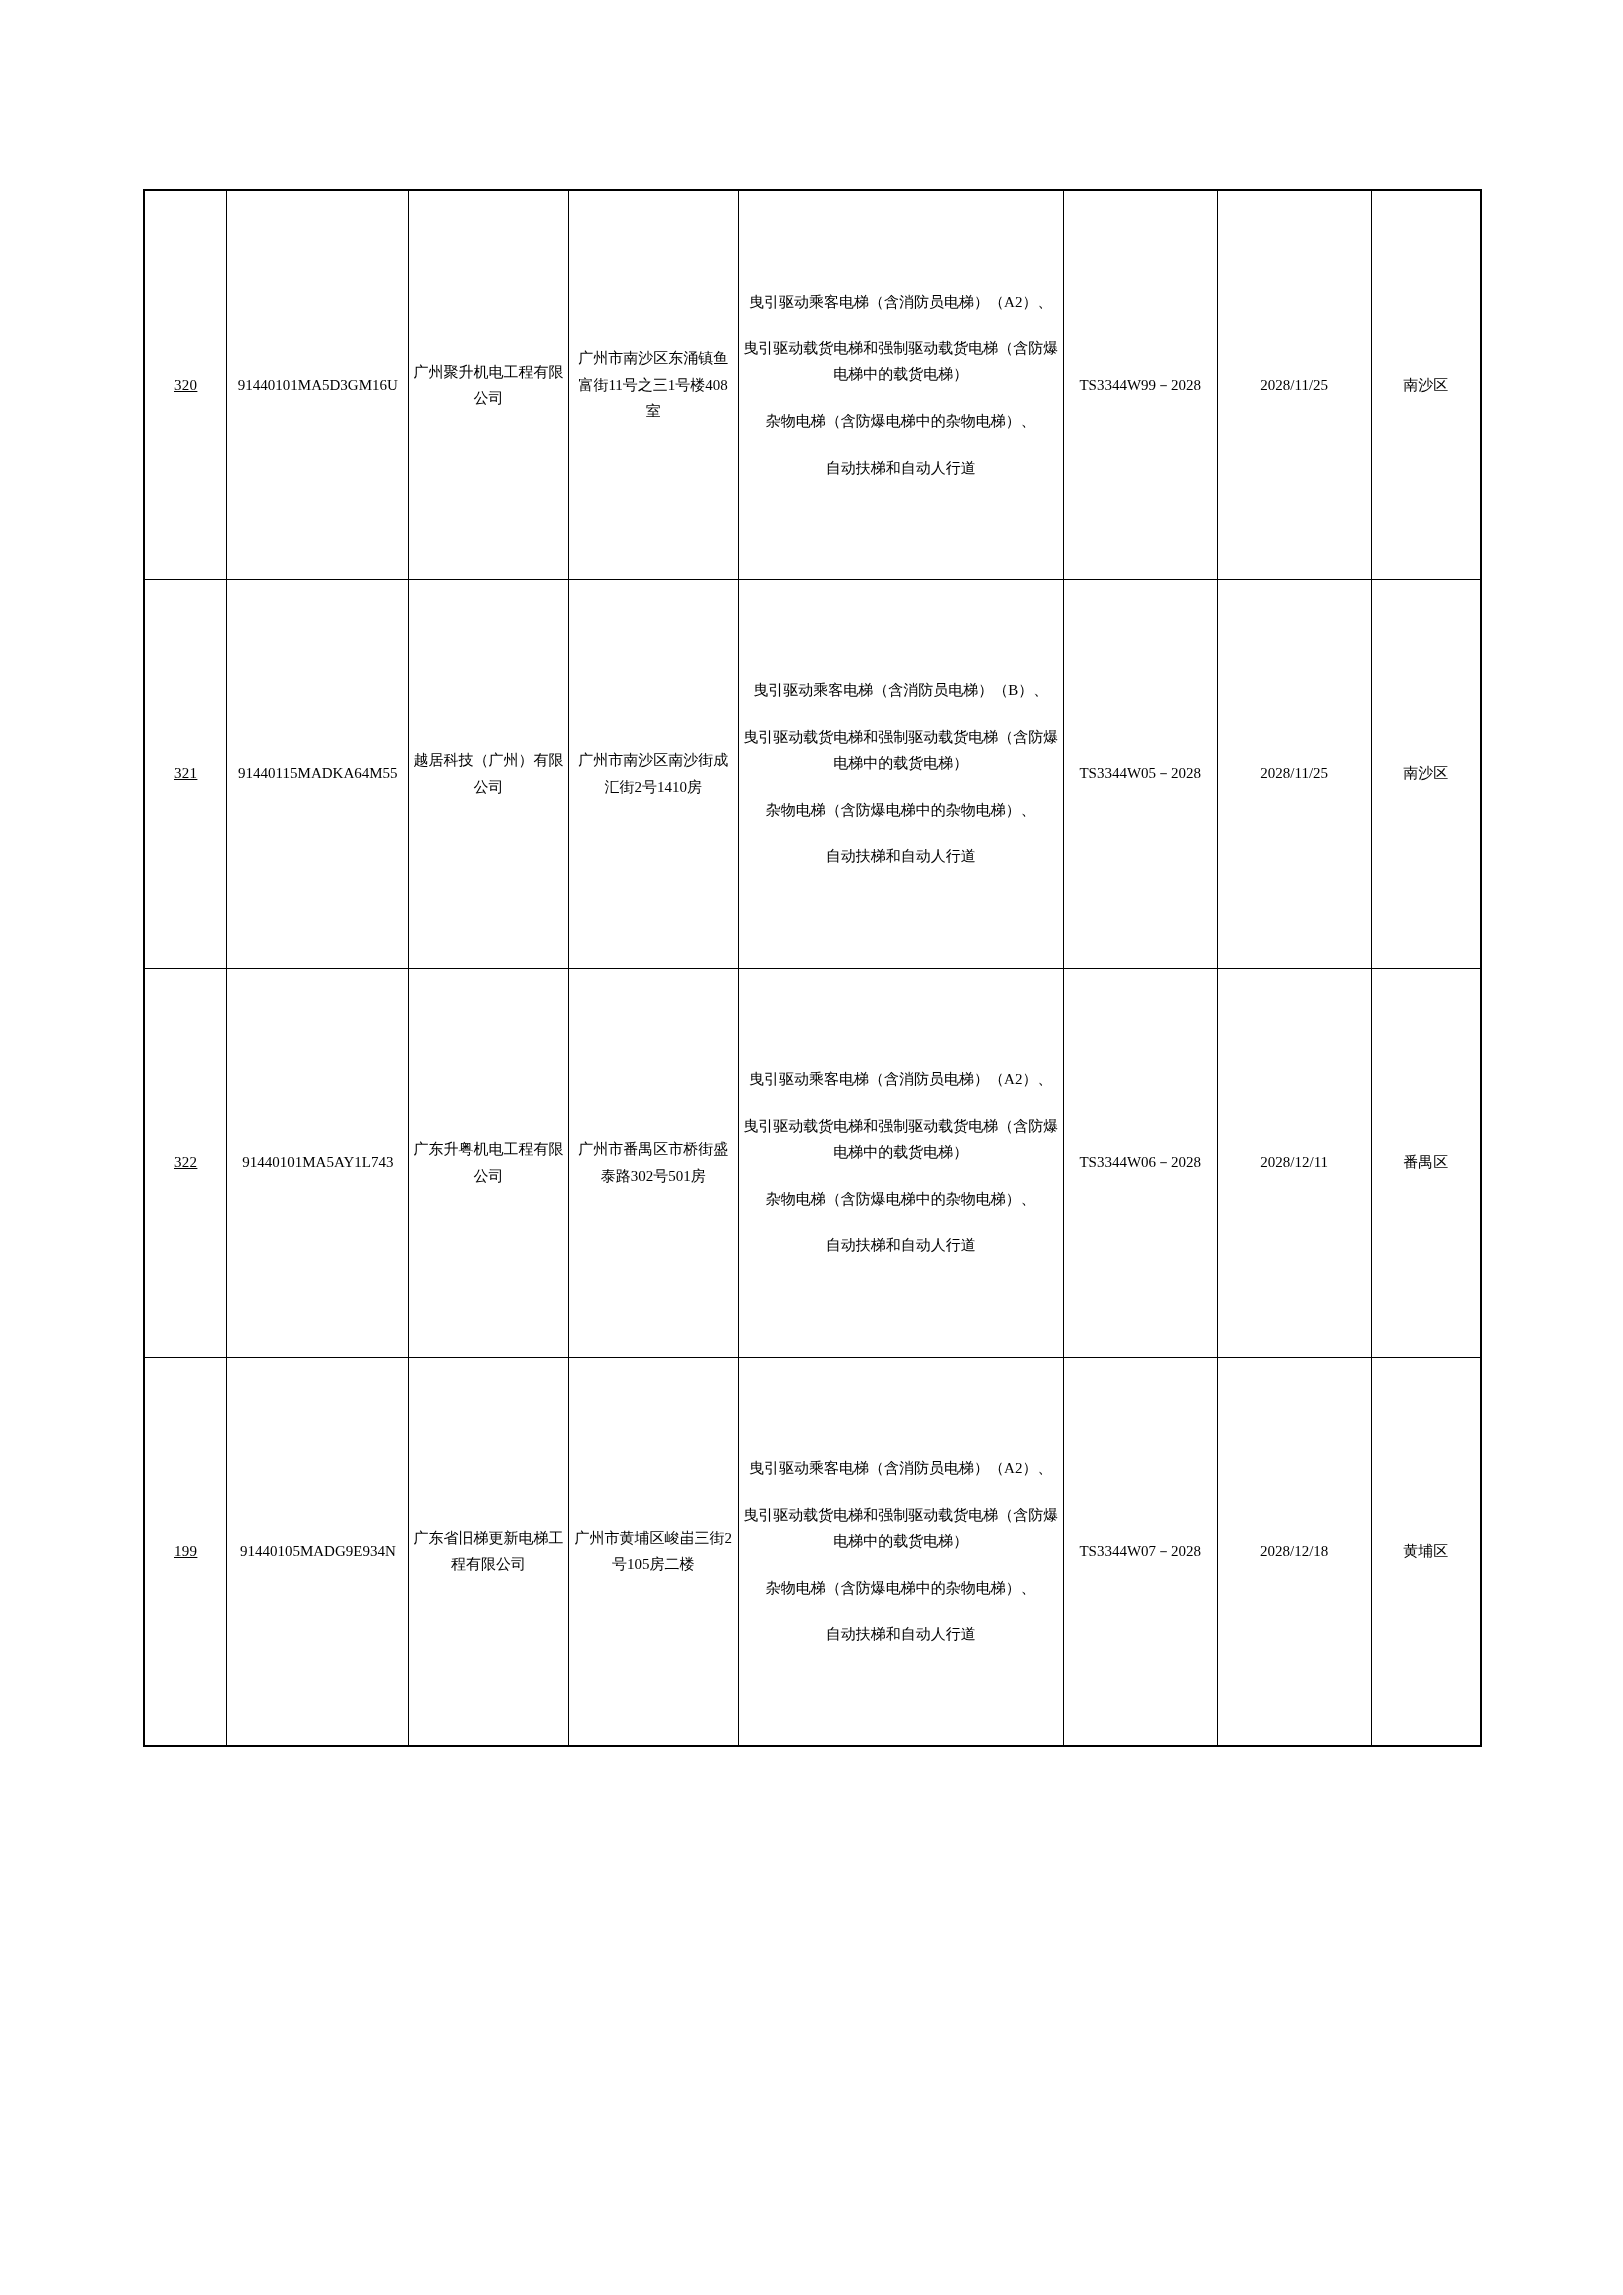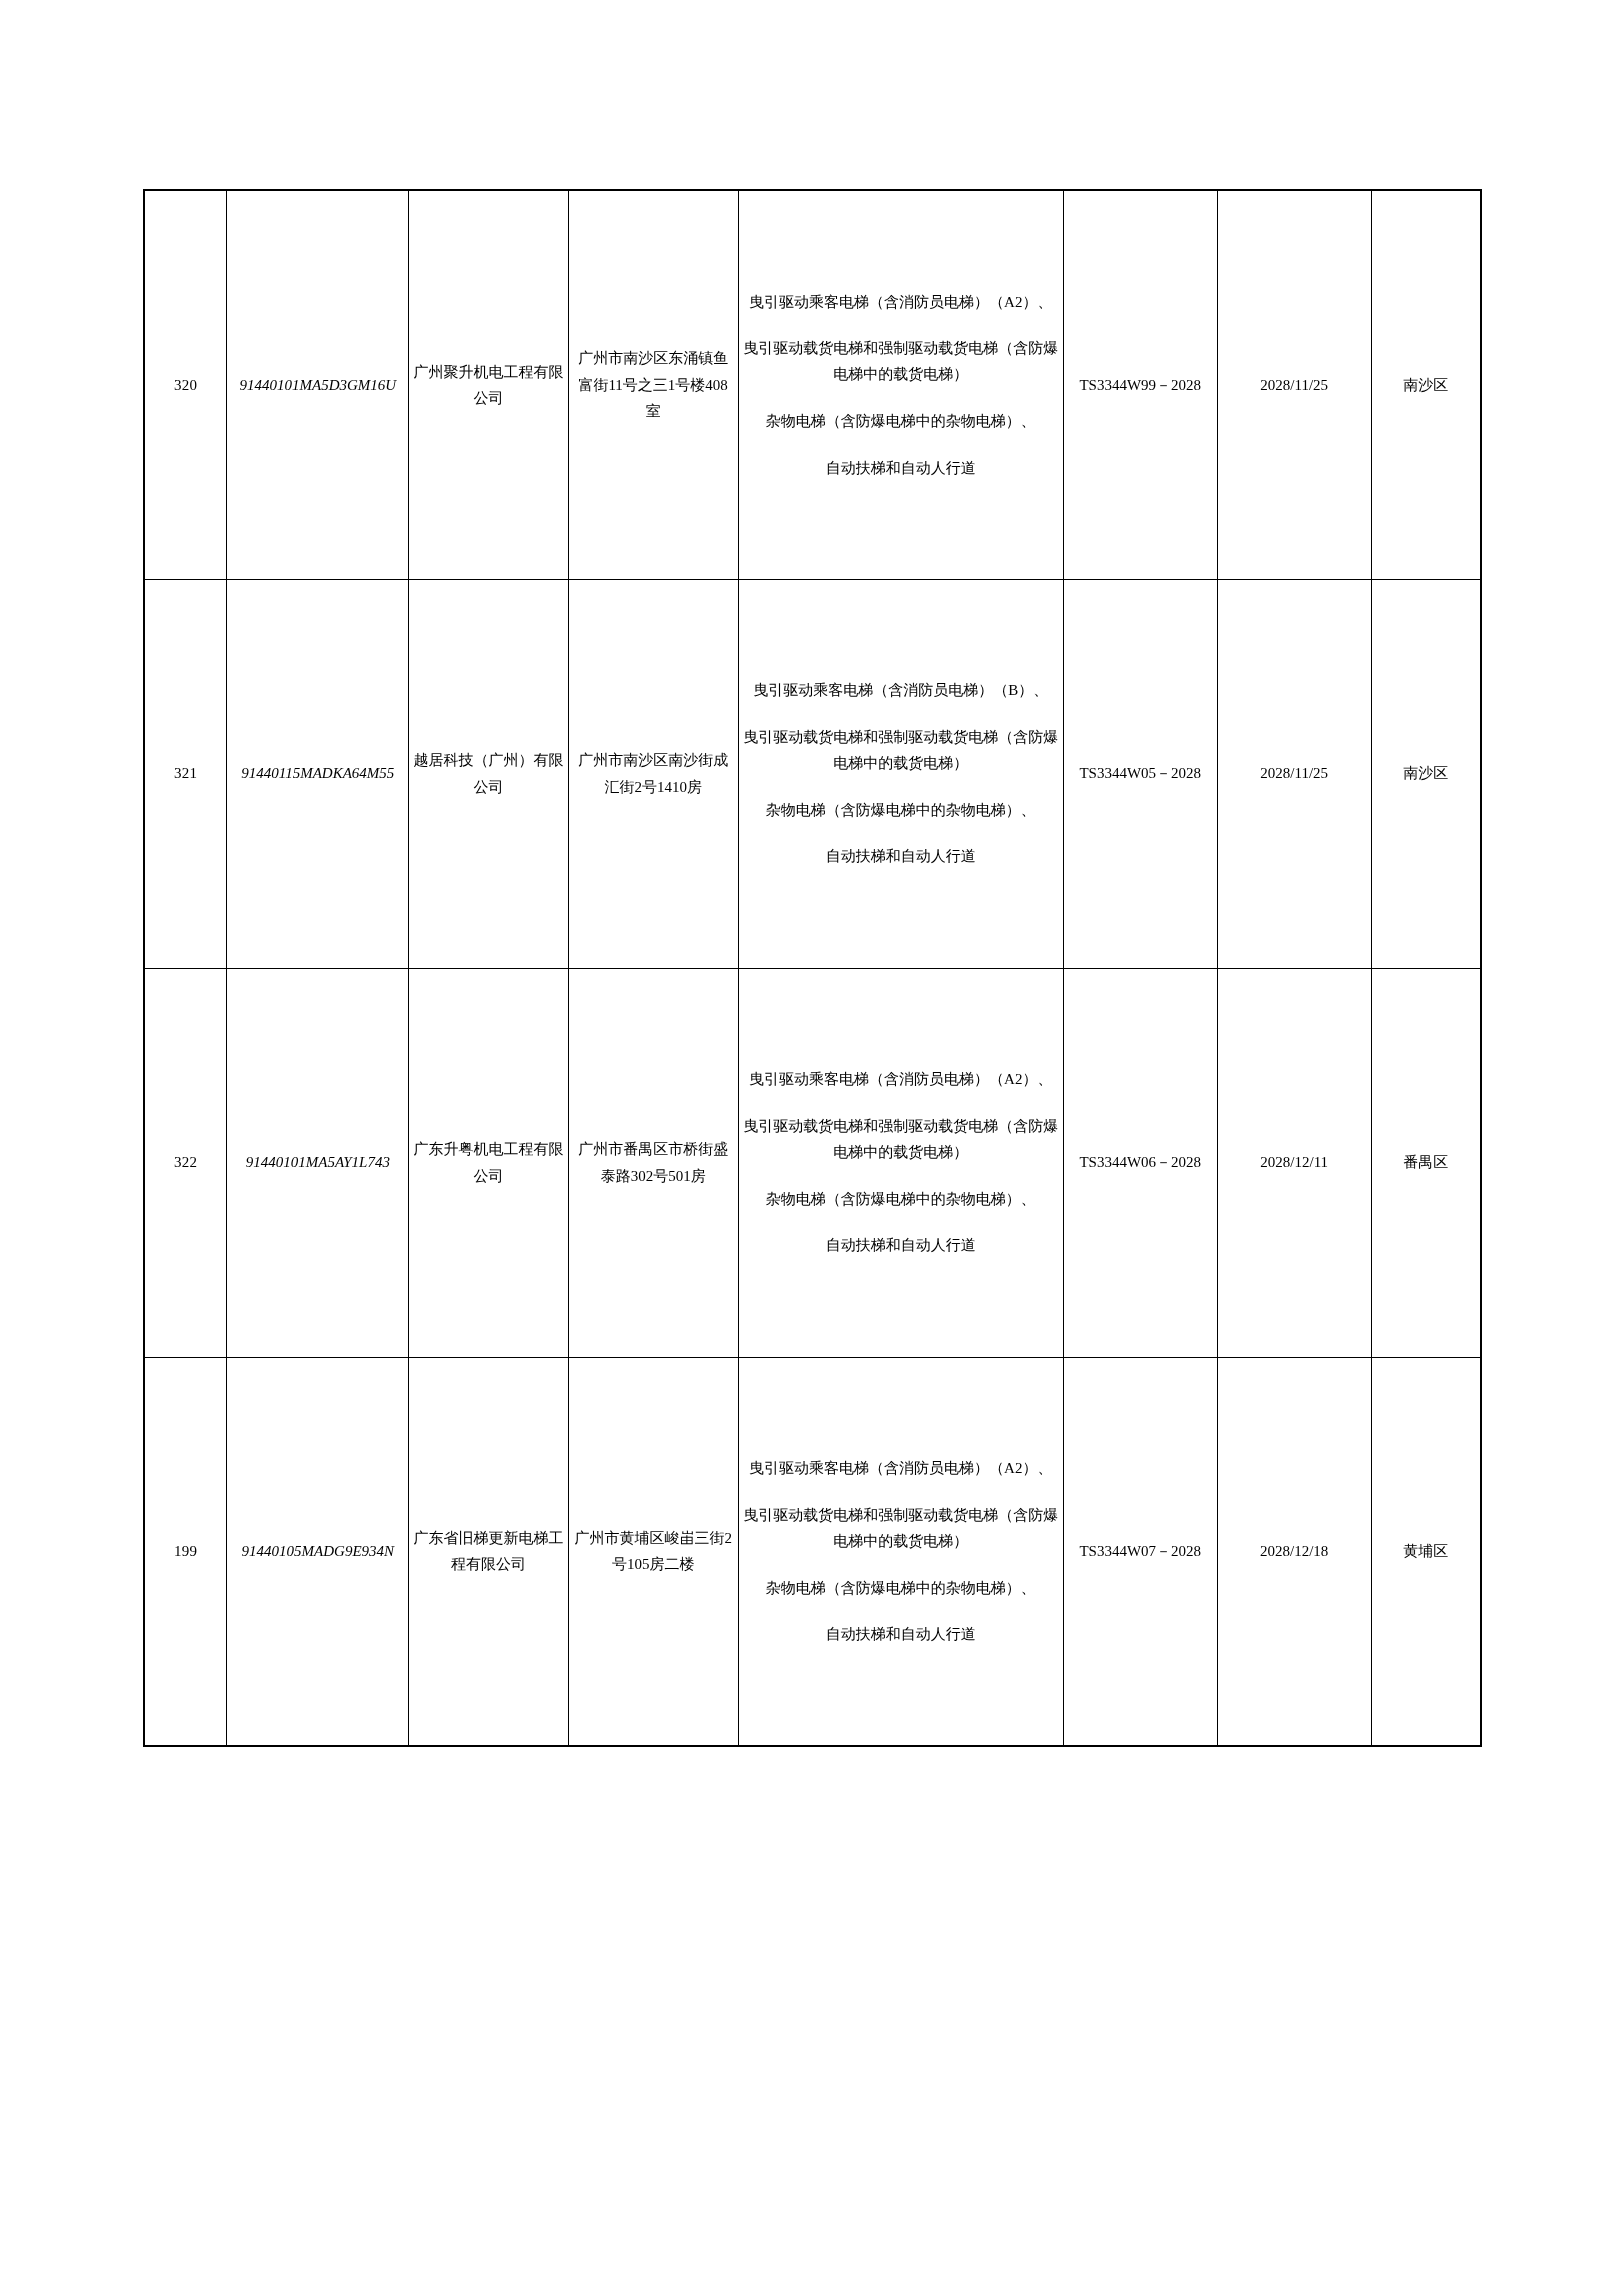--- a/index.html
+++ b/index.html
@@ -42,26 +42,26 @@
   col.c-company { width: 148px; }
   col.c-address { width: 158px; }
   col.c-scope   { width: 302px; }
   col.c-cert    { width: 143px; }
   col.c-date    { width: 143px; }
   col.c-district{ width: 102px; }
 
   .cell-index {
     font-size: 20.4px;
     letter-spacing: 0.3px;
+    text-decoration: underline;
   }
   .cell-credit {
     font-size: 19.4px;
     line-height: 1.8;
     letter-spacing: 0px;
-    font-style: italic;
   }
   .cell-company {
     font-size: 19.4px;
     line-height: 1.85;
     font-family: Liberation Serif, serif;
   }
   .cell-address {
     font-size: 19.4px;
     line-height: 1.85;
     margin-top: 6px;

